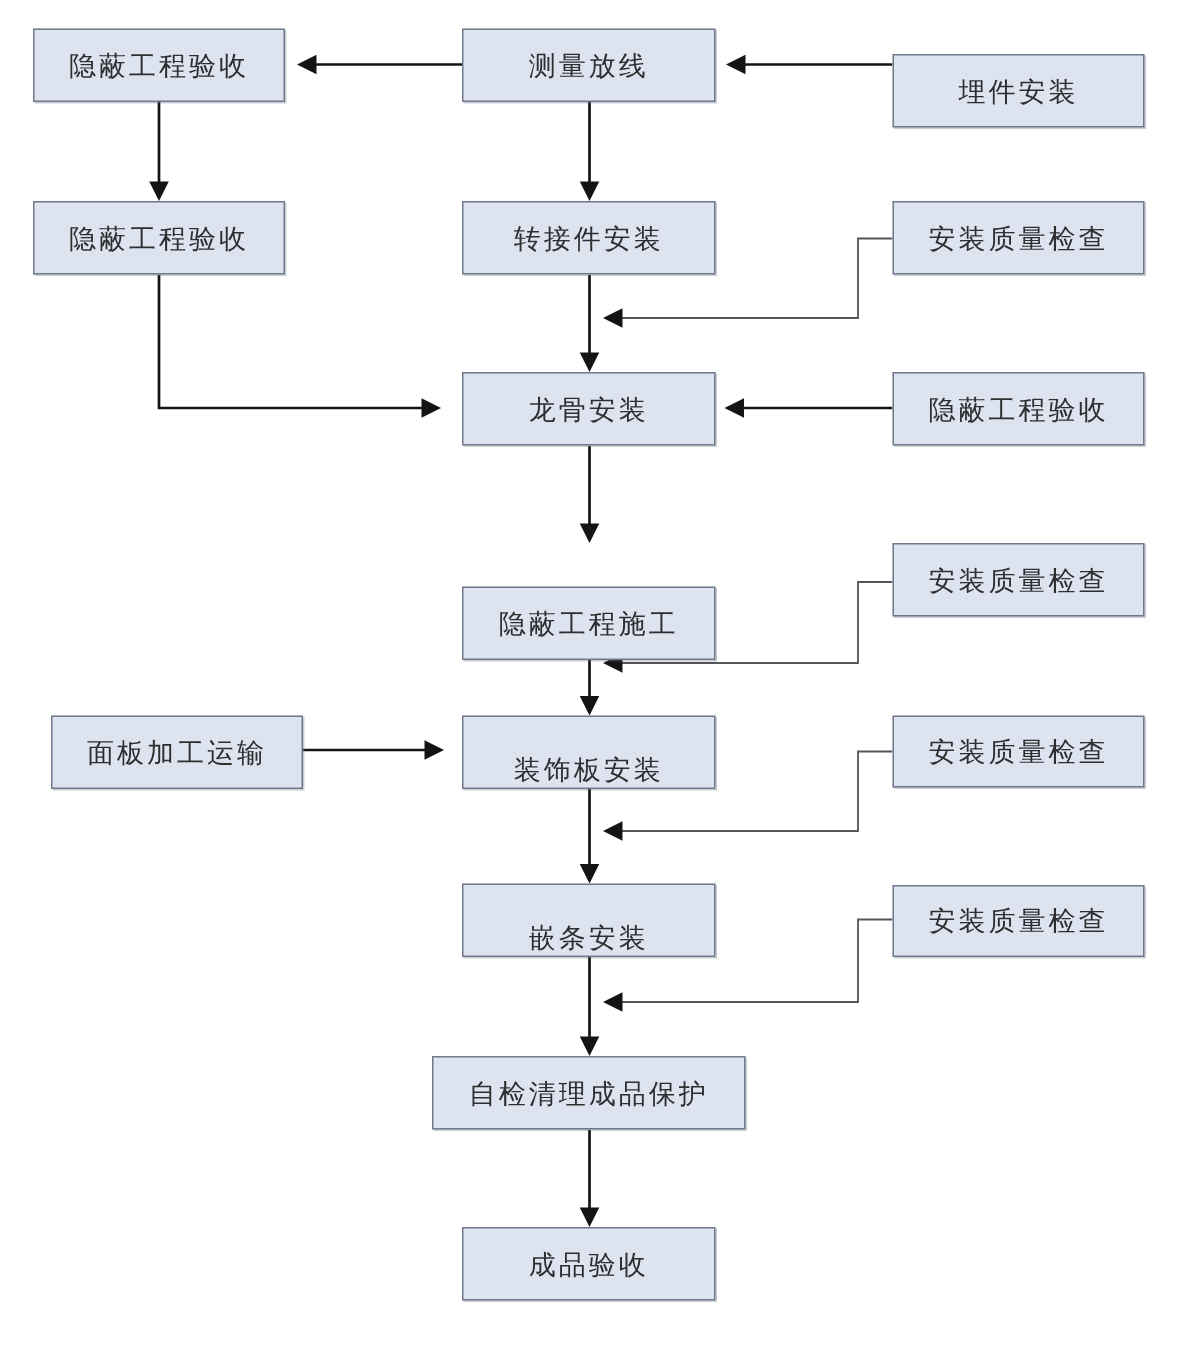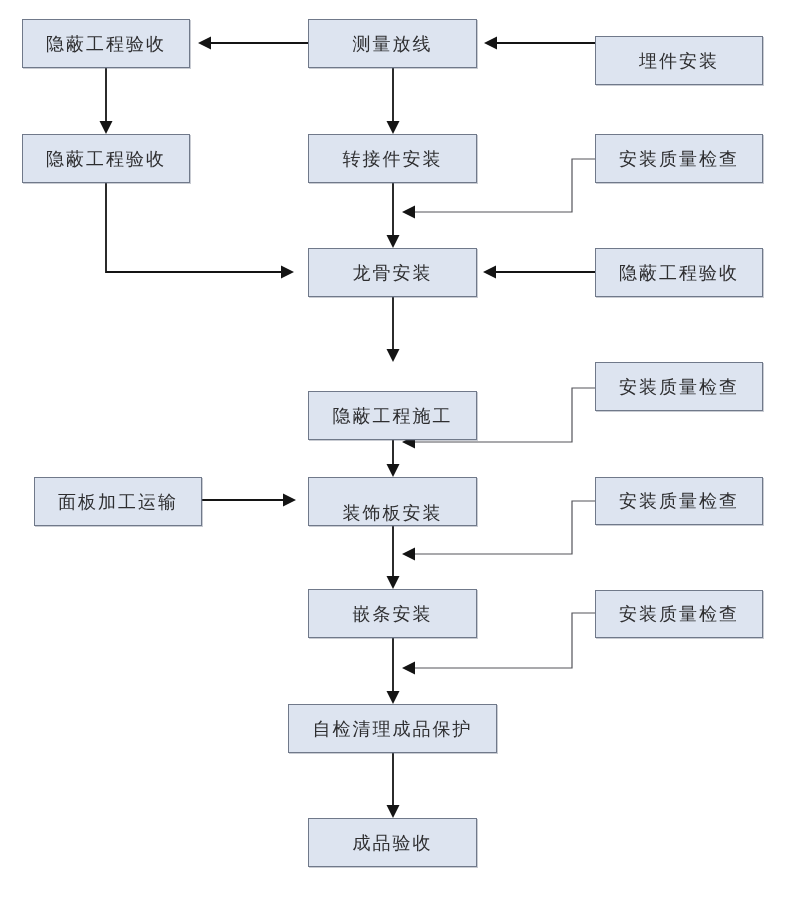--- a/index.html
+++ b/index.html
@@ -113,21 +113,21 @@
       </div>
       <div class="flow-node" style="left: 34px; top: 477px; width: 168px; height: 49px;">
         <span>面板加工运输</span>
       </div>
       <div class="flow-node" style="left: 308px; top: 477px; width: 169px; height: 49px; align-items: flex-end;">
         <span>装饰板安装</span>
       </div>
       <div class="flow-node" style="left: 595px; top: 477px; width: 168px; height: 48px;">
         <span>安装质量检查</span>
       </div>
-      <div class="flow-node" style="left: 308px; top: 589px; width: 169px; height: 49px;">
+      <div class="flow-node" style="left: 308px; top: 589px; width: 169px; height: 49px; align-items: flex-end;">
         <span>嵌条安装</span>
       </div>
       <div class="flow-node" style="left: 595px; top: 590px; width: 168px; height: 48px;">
         <span>安装质量检查</span>
       </div>
       <div class="flow-node" style="left: 288px; top: 704px; width: 209px; height: 49px;">
         <span>自检清理成品保护</span>
       </div>
       <div class="flow-node" style="left: 308px; top: 818px; width: 169px; height: 49px;">
         <span>成品验收</span>

